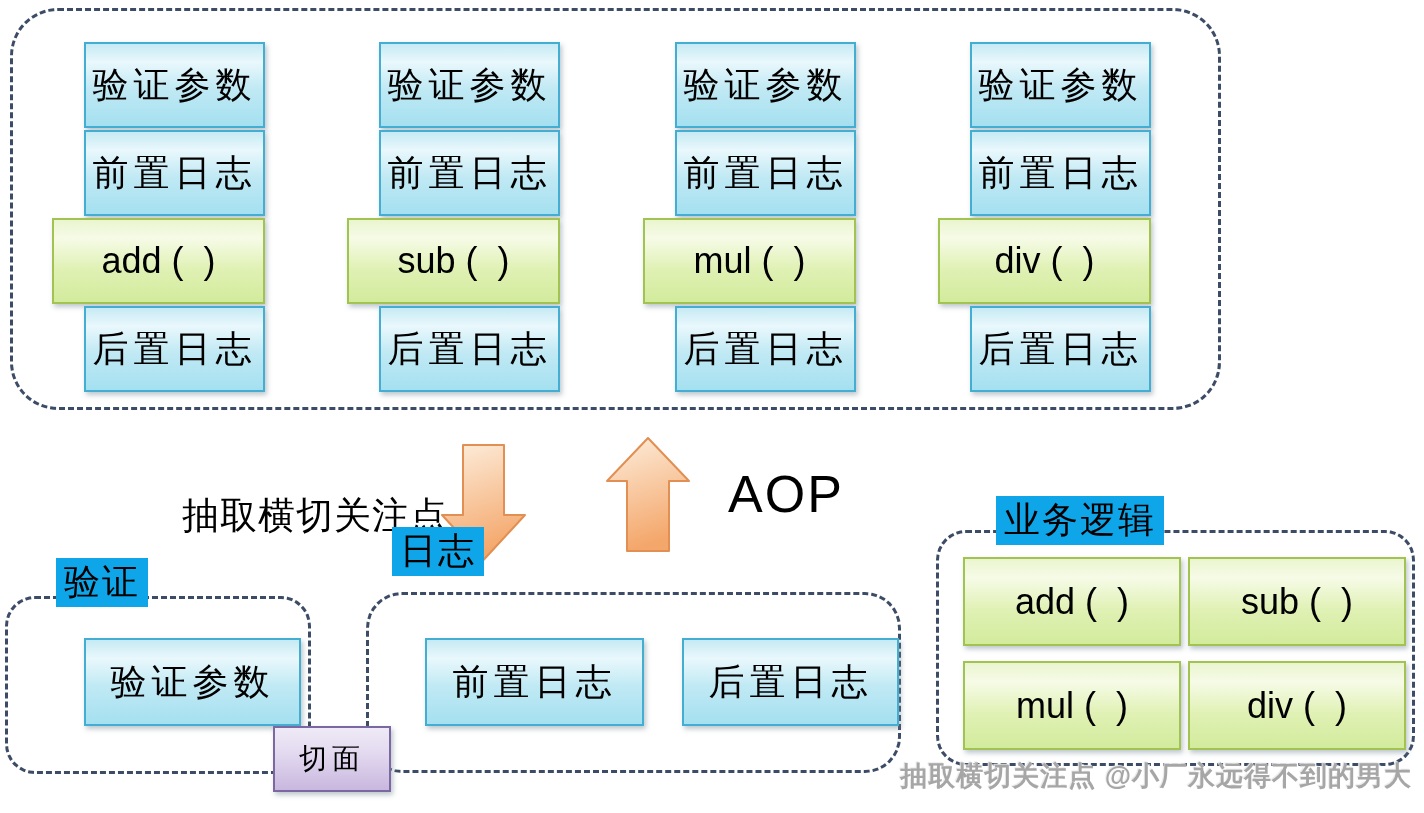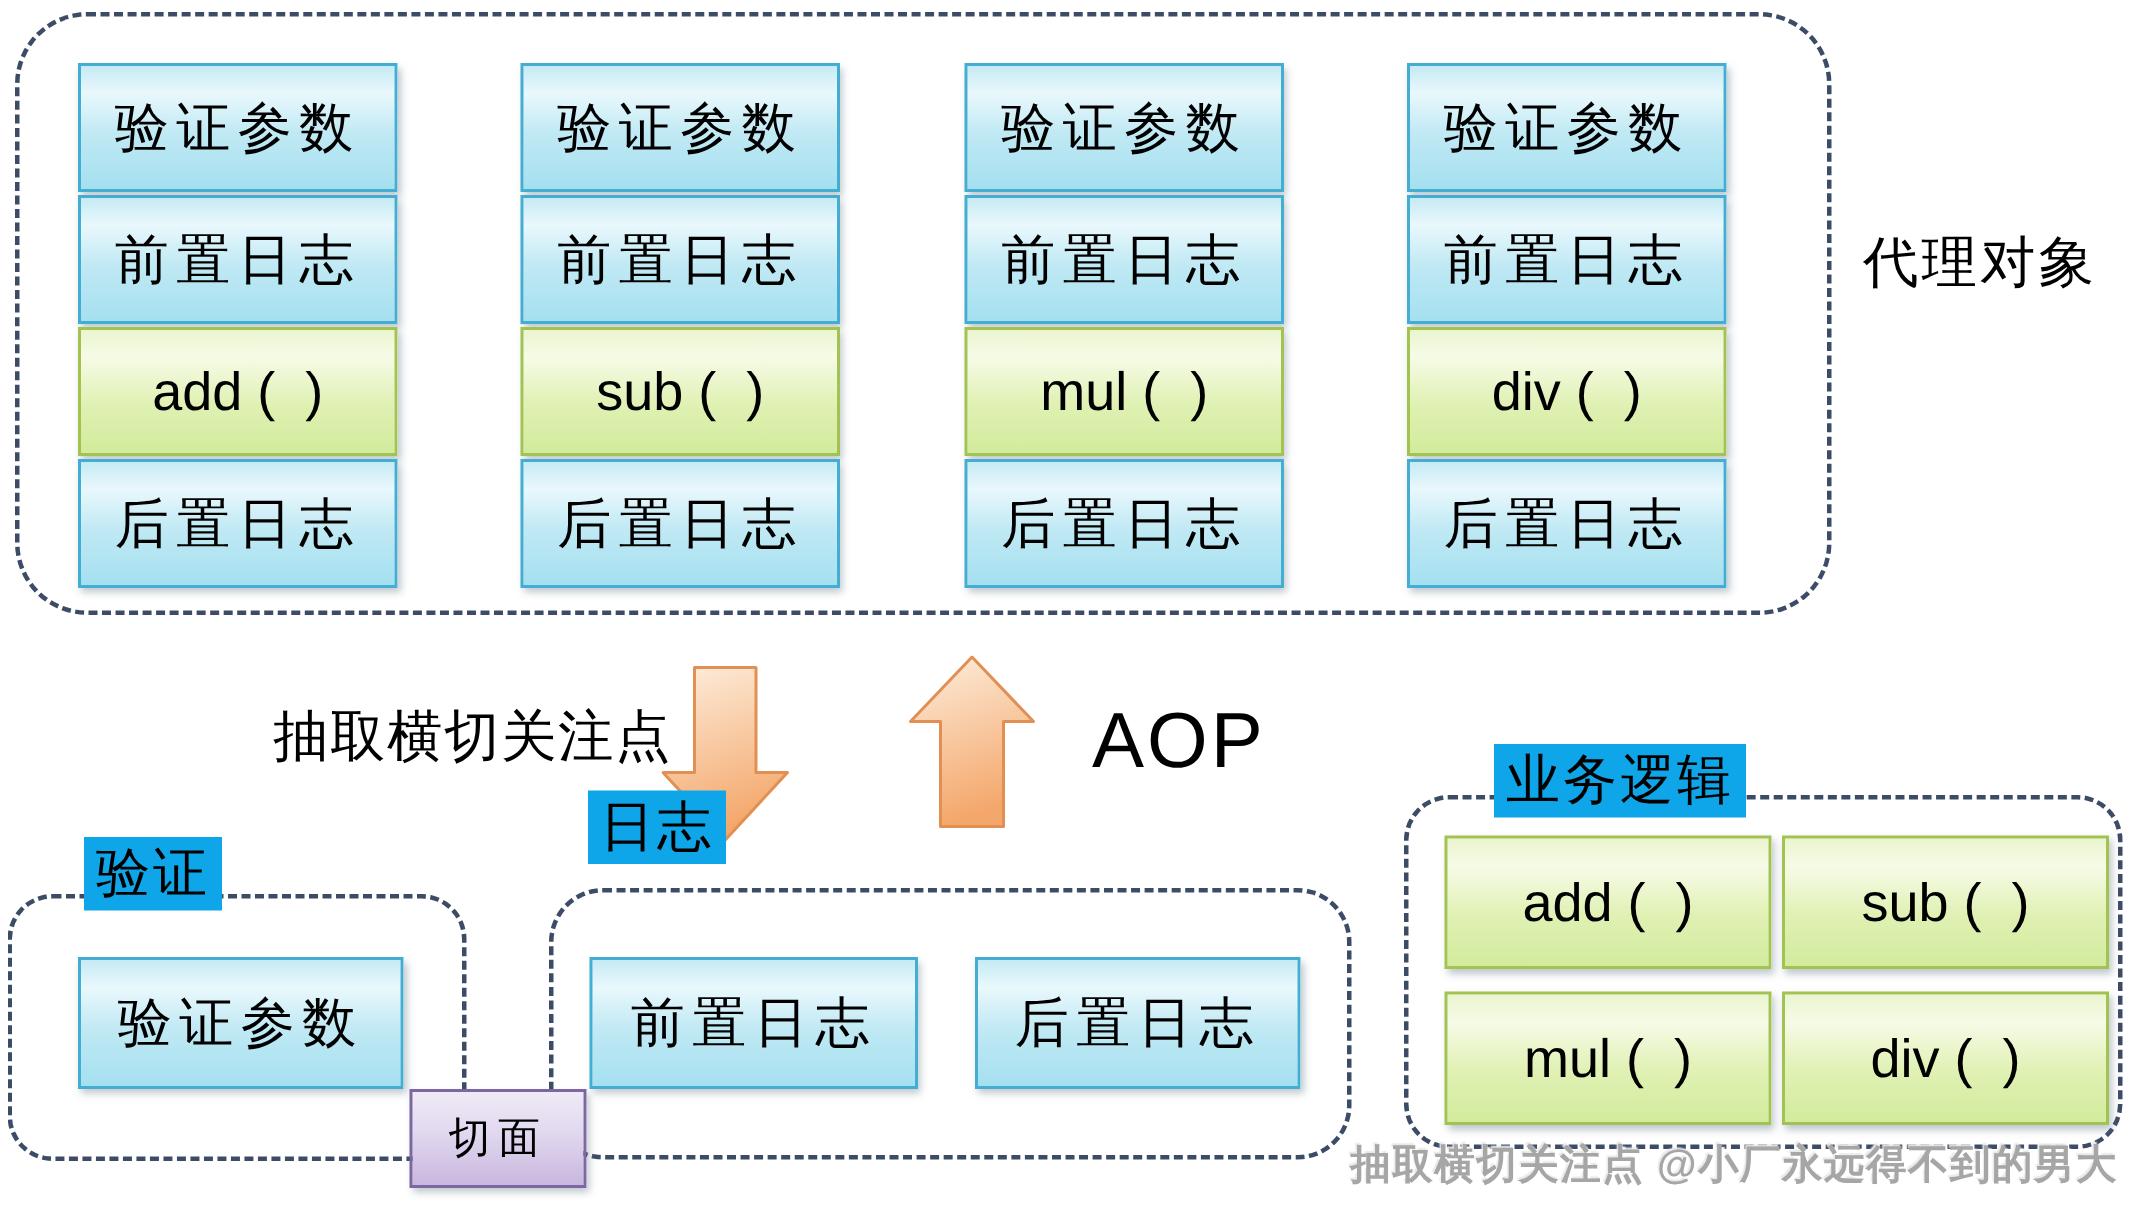--- a/index.html
+++ b/index.html
@@ -10,35 +10,35 @@
   
   .dashed-group { position:absolute; border:3px dashed #3d4c66; background:transparent; }
   .proxy-group { left:10px; top:8px; width:1205px; height:396px; border-radius:48px; }
 
   
   .proxy-col { position:absolute; top:42px; width:213px; display:flex; flex-direction:column; gap:2px; }
   .cell { height:82px; display:flex; align-items:center; justify-content:center;
           font-size:36px; white-space:pre; letter-spacing:5px;
           box-shadow:2px 3px 5px rgba(110,130,145,0.45); }
   .blue-fill  { border:2px solid #44aed2;
-          background:linear-gradient(180deg,#c6eaf4 0%,#e9f8fc 22%,#c0e9f4 55%,#a5e0f0 100%); }
+          background:linear-gradient(180deg,#c6eaf4 0%,#e9f8fc 22%,#c0e9f4 55%,#a5e0f0 100%);margin-left:32px; }
   .green-fill { border:2px solid #a2c352; letter-spacing:0;
           background:linear-gradient(180deg,#eaf5cf 0%,#f6fbe7 22%,#e0f1b4 60%,#d2eb9c 100%); }
   .purple-fill{ border:2px solid #7b68a2;
           background:linear-gradient(180deg,#efeaf6 0%,#e3daf0 40%,#c9b7de 100%); }
 
   
   .box { position:absolute; display:flex; align-items:center; justify-content:center;
          font-size:36px; white-space:pre; letter-spacing:5px;
          box-shadow:2px 3px 5px rgba(110,130,145,0.45); }
   .box.latin { letter-spacing:0; }
 
   
   .side-label  { position:absolute; font-size:37px; letter-spacing:2px; }
-  .mid-label   { position:absolute; font-size:37px; letter-spacing:1px; }
+  .mid-label   { position:absolute; font-size:37px; letter-spacing:1px;margin-top:25px; }
   .aop-label   { position:absolute; font-size:52px; letter-spacing:2px; }
   .group-label { position:absolute; font-size:36px; letter-spacing:2px;
                  background:#0ea5e9; padding:0 8px; z-index:5; }
 
   .arrow-svg { position:absolute; z-index:3; }
 
   .watermark { position:absolute; right:12px; top:758px; font-size:27px; font-weight:bold;
                color:#a6a6a6; letter-spacing:1px; white-space:pre;
                text-shadow:2px 2px 1px #ffffff, -1px -1px 1px #e8e8e8; z-index:6; }
 
@@ -72,21 +72,20 @@
     <div class="cell blue-fill">后置日志</div>
   </div>
 
   <div class="proxy-col" style="left:938px">
     <div class="cell blue-fill">验证参数</div>
     <div class="cell blue-fill">前置日志</div>
     <div class="cell green-fill">div (  )</div>
     <div class="cell blue-fill">后置日志</div>
   </div>
 
-  <div class="side-label" style="left:1242px;top:150px">代理对象</div>
 
   <div class="mid-label" style="left:182px;top:466px">抽取横切关注点</div>
 
   <svg class="arrow-svg" style="left:441px;top:444px" width="85" height="118" viewBox="0 0 85 118">
     <defs>
       <linearGradient id="gradDown" x1="0" y1="0" x2="0.25" y2="1">
         <stop offset="0" stop-color="#fdeedd"></stop>
         <stop offset="1" stop-color="#f4a76b"></stop>
       </linearGradient>
     </defs>

